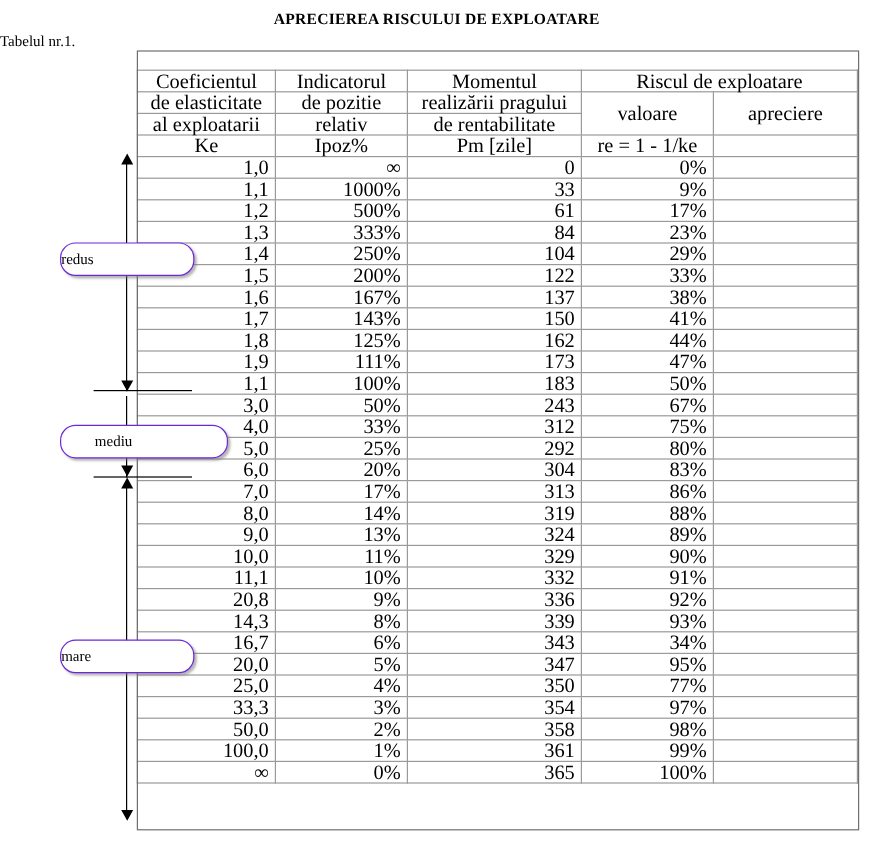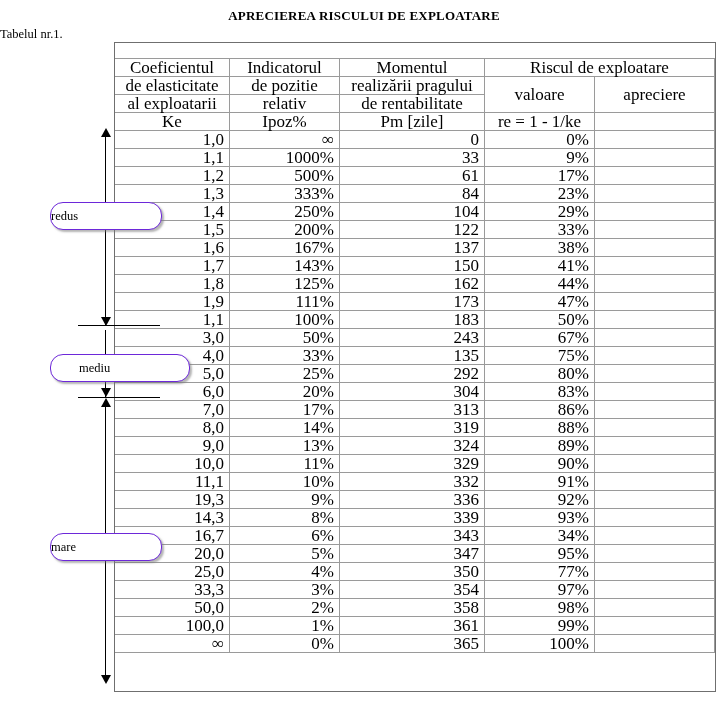--- a/index.html
+++ b/index.html
@@ -237,21 +237,21 @@
         <tr>
           <td class="c-ke num">3,0</td>
           <td class="c-ipoz num">50%</td>
           <td class="c-pm num">243</td>
           <td class="c-val num">67%</td>
           <td class="c-apr"></td>
         </tr>
         <tr>
           <td class="c-ke num">4,0</td>
           <td class="c-ipoz num">33%</td>
-          <td class="c-pm num">135</td>
+          <td class="c-pm num">312</td>
           <td class="c-val num">75%</td>
           <td class="c-apr"></td>
         </tr>
         <tr>
           <td class="c-ke num">5,0</td>
           <td class="c-ipoz num">25%</td>
           <td class="c-pm num">292</td>
           <td class="c-val num">80%</td>
           <td class="c-apr"></td>
         </tr>
@@ -291,21 +291,21 @@
           <td class="c-apr"></td>
         </tr>
         <tr>
           <td class="c-ke num">11,1</td>
           <td class="c-ipoz num">10%</td>
           <td class="c-pm num">332</td>
           <td class="c-val num">91%</td>
           <td class="c-apr"></td>
         </tr>
         <tr>
-          <td class="c-ke num">19,3</td>
+          <td class="c-ke num">20,8</td>
           <td class="c-ipoz num">9%</td>
           <td class="c-pm num">336</td>
           <td class="c-val num">92%</td>
           <td class="c-apr"></td>
         </tr>
         <tr>
           <td class="c-ke num">14,3</td>
           <td class="c-ipoz num">8%</td>
           <td class="c-pm num">339</td>
           <td class="c-val num">93%</td>

